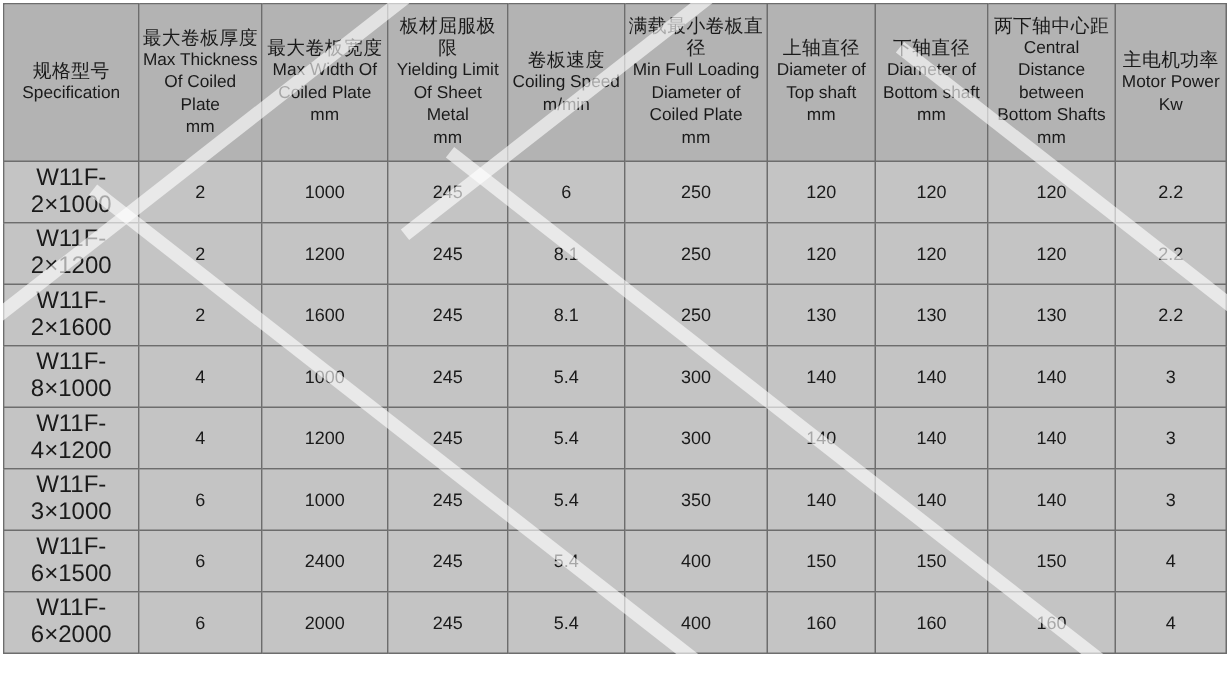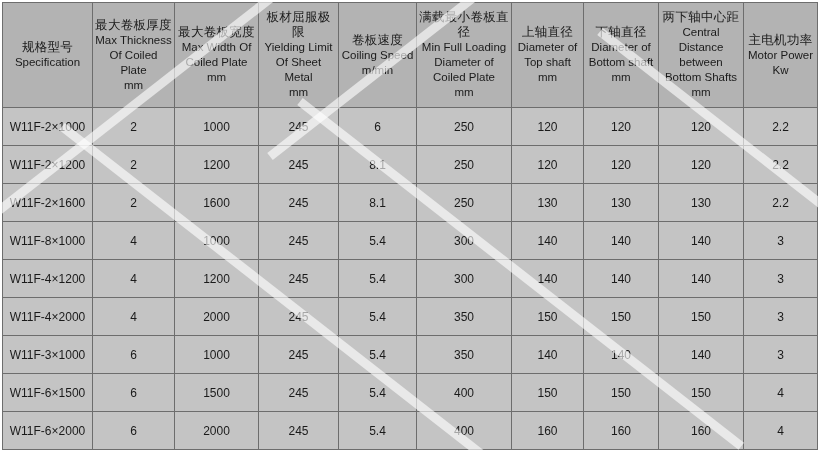--- a/index.html
+++ b/index.html
@@ -52,21 +52,21 @@
     display: block;
     font-size: 11.5px;
   }
   table.spec tbody td {
     background: #c4c4c4;
     font-size: 12px;
     height: 33px;
     padding: 2px;
   }
   table.spec tbody td.model {
-    font-size: 12px;
+    font-size: 16px;
   }
   
   .wm {
     position: absolute;
     background: rgba(255,255,255,0.62);
     pointer-events: none;
   }
   .wm.b1 {
     left: -60px; top: 250px; width: 520px; height: 9px;
     transform: rotate(-38deg); transform-origin: left center;
@@ -214,47 +214,35 @@
           <td>1200</td>
           <td>245</td>
           <td>5.4</td>
           <td>300</td>
           <td>140</td>
           <td>140</td>
           <td>140</td>
           <td>3</td>
         </tr>
         <tr>
-          <td class="model">W11F-4×2000</td>
-          <td>4</td>
-          <td>2000</td>
+          <td class="model">W11F-3×1000</td>
+          <td>6</td>
+          <td>1000</td>
           <td>245</td>
           <td>5.4</td>
           <td>350</td>
-          <td>150</td>
-          <td>150</td>
-          <td>150</td>
+          <td>140</td>
+          <td>140</td>
+          <td>140</td>
           <td>3</td>
         </tr>
         <tr>
-          <td class="model">W11F-3×1000</td>
-          <td>6</td>
-          <td>1000</td>
-          <td>245</td>
-          <td>5.4</td>
-          <td>350</td>
-          <td>140</td>
-          <td>140</td>
-          <td>140</td>
-          <td>3</td>
-        </tr>
-        <tr>
           <td class="model">W11F-6×1500</td>
           <td>6</td>
-          <td>1500</td>
+          <td>2400</td>
           <td>245</td>
           <td>5.4</td>
           <td>400</td>
           <td>150</td>
           <td>150</td>
           <td>150</td>
           <td>4</td>
         </tr>
         <tr>
           <td class="model">W11F-6×2000</td>

